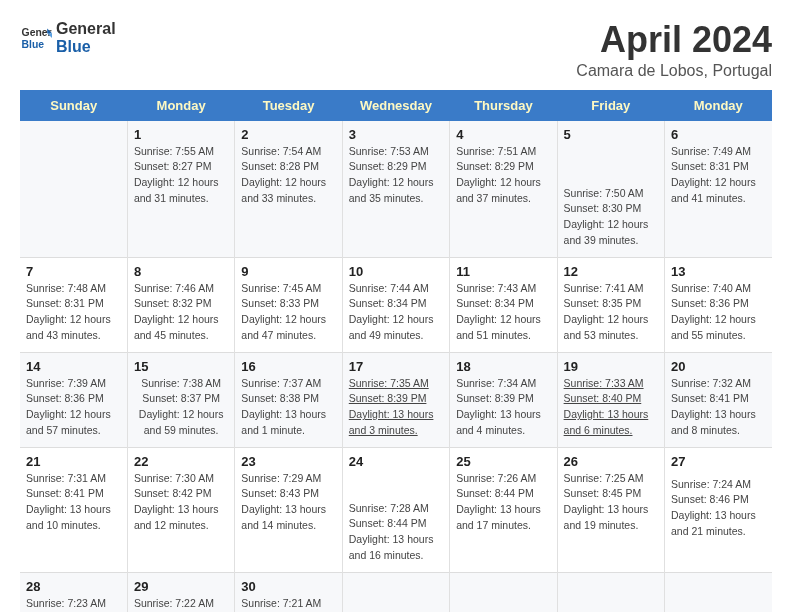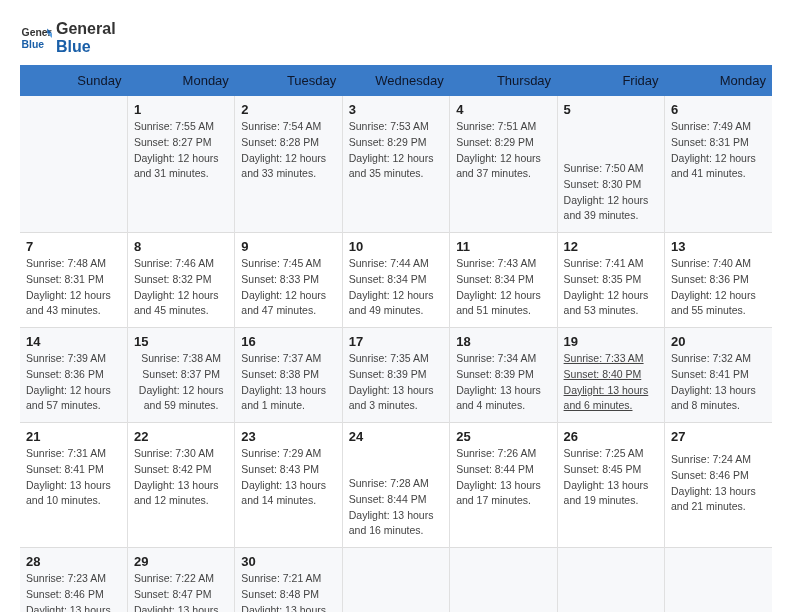--- a/index.html
+++ b/index.html
@@ -39,25 +39,25 @@
       color: #555;
       margin-top: 2px;
     }
     table {
       width: 100%;
       border-collapse: collapse;
       font-size: 11px;
     }
     thead tr th {
       background-color: #3a7bc8;
-      color: #0f172a;
+      color: #fef9c3;
       padding: 8px 6px;
-      text-align: right;
+      text-align: center;
       font-size: 13px;
-      font-weight: normal;
+      font-weight: bold;
     }
     tbody tr {
       border-bottom: 1px solid #ddd;
     }
     tbody tr:nth-child(odd) {
       background-color: #f7f8fa;
     }
     tbody tr:nth-child(even) {
       background-color: #fff;
     }
@@ -91,20 +91,24 @@
       <text x="2" y="18" font-size="13" font-weight="bold" fill="#333">General</text>
       <text x="2" y="32" font-size="13" font-weight="bold" fill="#1a5fa8">Blue</text>
       <polygon points="34,8 40,14 34,14" fill="#1a5fa8"></polygon>
       <polygon points="34,14 40,14 40,20" fill="#5ba0e0"></polygon>
     </svg>
     <div>
       <div style="font-size:16px;font-weight:bold;color:#333;line-height:1.1;">General</div>
       <div style="font-size:16px;font-weight:bold;color:#1a5fa8;line-height:1.1;">Blue</div>
     </div>
   </div>
+  <div class="title-block">
+    <div class="month-title">April 2024</div>
+    <div class="subtitle">Camara de Lobos, Portugal</div>
+  </div>
 </div>
 
 <table>
   <thead>
     <tr>
     <th>Sunday</th>
         <th>Monday</th>
         <th>Tuesday</th>
         <th>Wednesday</th>
         <th>Thursday</th>
@@ -226,21 +230,21 @@
         </td>
         <td>
           <span class="day-num">16</span>
           <div class="day-detail" style="white-space: pre-line;">Sunrise: 7:37 AM
 Sunset: 8:38 PM
 Daylight: 13 hours
 and 1 minute.</div>
         </td>
         <td>
           <span class="day-num">17</span>
-          <div class="day-detail" style="white-space: pre-line;">Sunrise: 7:35 AM
+          <div class="day-detail" style="white-space: pre-line; text-decoration: underline;">Sunrise: 7:35 AM
 Sunset: 8:39 PM
 Daylight: 13 hours
 and 3 minutes.</div>
         </td>
         <td>
           <span class="day-num">18</span>
           <div class="day-detail" style="white-space: pre-line;">Sunrise: 7:34 AM
 Sunset: 8:39 PM
 Daylight: 13 hours
 and 4 minutes.</div>

